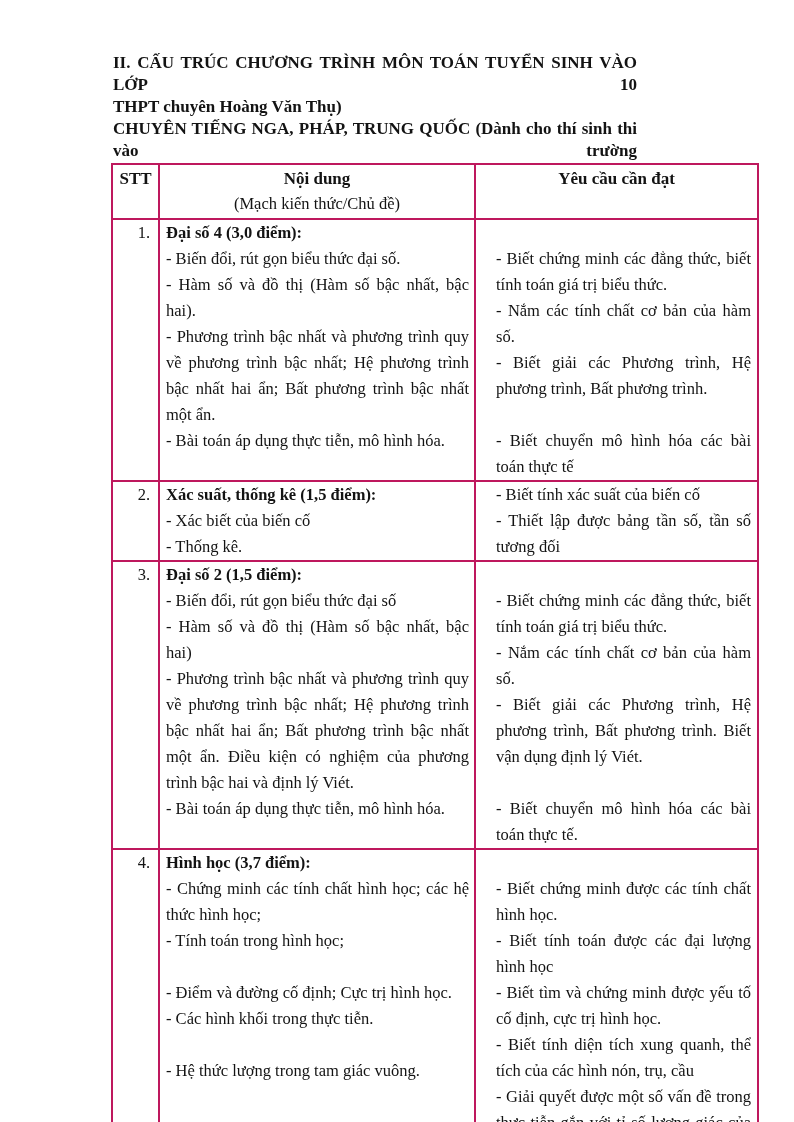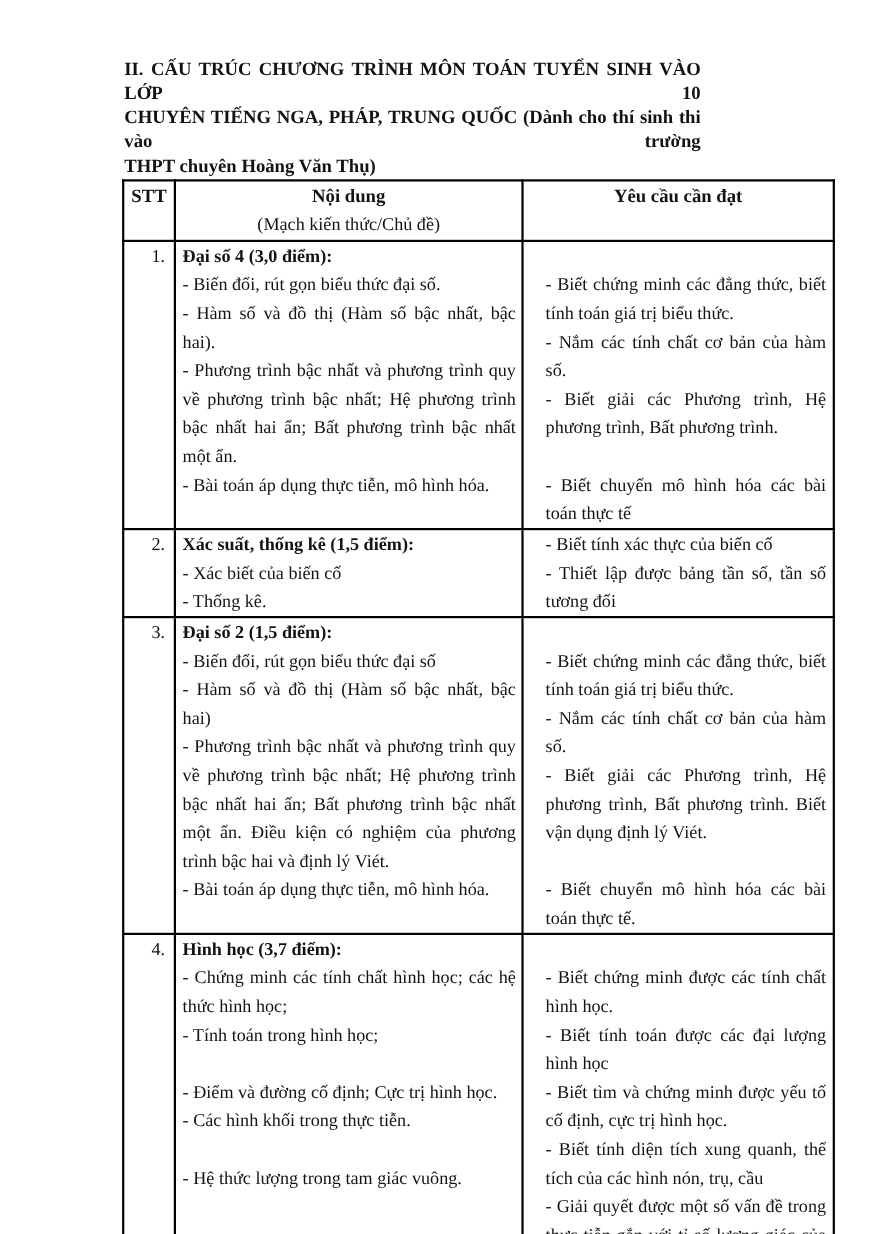--- a/index.html
+++ b/index.html
@@ -38,21 +38,21 @@
   table.curriculum {
     border-collapse: collapse;
     table-layout: fixed;
     width: 646px;
     margin: 0;
   }
   col.c-stt { width: 47px; }
   col.c-content { width: 316px; }
   col.c-req { width: 283px; }
   th, td {
-    border: 2px solid #000000;
+    border: 2px solid #be185d;
     vertical-align: top;
     padding: 0;
   }
   th {
     font-size: 17px;
     line-height: 25px;
     font-weight: bold;
     text-align: center;
     padding: 1px 2px 2px 2px;
   }
@@ -77,22 +77,22 @@
   }
   td p.bold { font-weight: bold; }
 </style>
 </head>
 <body>
 
 <div class="page">
 
   <div class="doc-title">
     <div class="title-line jline">II. CẤU TRÚC CHƯƠNG TRÌNH MÔN TOÁN TUYỂN SINH VÀO LỚP 10</div>
+    <div class="title-line">THPT chuyên Hoàng Văn Thụ)</div>
     <div class="title-line jline">CHUYÊN TIẾNG NGA, PHÁP, TRUNG QUỐC (Dành cho thí sinh thi vào trường</div>
-    <div class="title-line">THPT chuyên Hoàng Văn Thụ)</div>
   </div>
 
   <table class="curriculum">
     <colgroup>
       <col class="c-stt">
       <col class="c-content">
       <col class="c-req">
     </colgroup>
     <thead>
       <tr>
@@ -124,21 +124,21 @@
           </td>
         </tr>
         <tr>
           <td class="stt-cell">2.</td>
           <td class="content-cell">
             <p class="bold">Xác suất, thống kê (1,5 điểm):</p>
             <p>- Xác biết của biến cố</p>
             <p>- Thống kê.</p>
           </td>
           <td class="requirements-cell">
-            <p>- Biết tính xác thực của biến cố</p>
+            <p>- Biết tính xác suất của biến cố</p>
             <p>- Thiết lập được bảng tần số, tần số tương đối</p>
           </td>
         </tr>
         <tr>
           <td class="stt-cell">3.</td>
           <td class="content-cell">
             <p class="bold">Đại số 2 (1,5 điểm):</p>
             <p>- Biến đổi, rút gọn biểu thức đại số</p>
             <p>- Hàm số và đồ thị (Hàm số bậc nhất, bậc hai)</p>
             <p>- Phương trình bậc nhất và phương trình quy về phương trình bậc nhất; Hệ phương trình bậc nhất hai ẩn; Bất phương trình bậc nhất một ẩn. Điều kiện có nghiệm của phương trình bậc hai và định lý Viét.</p>

